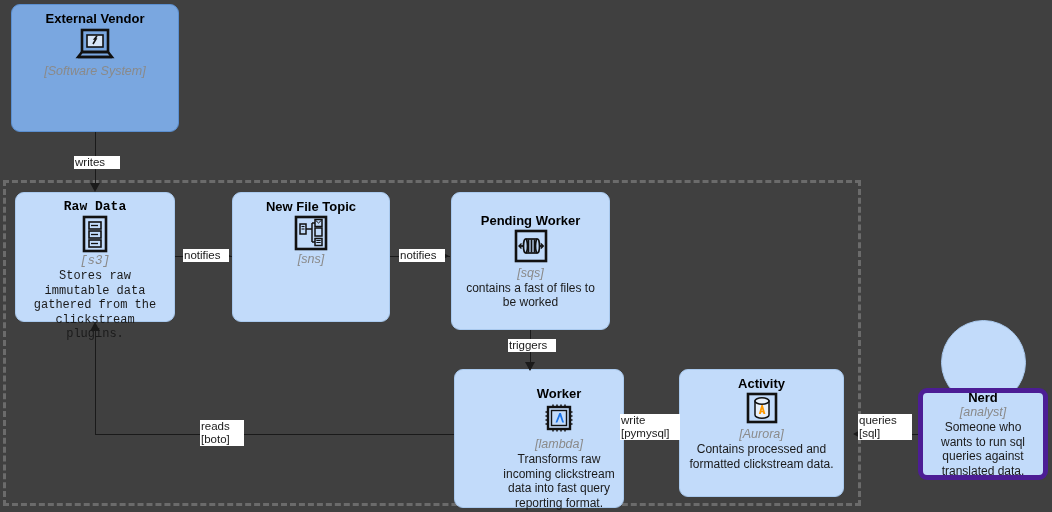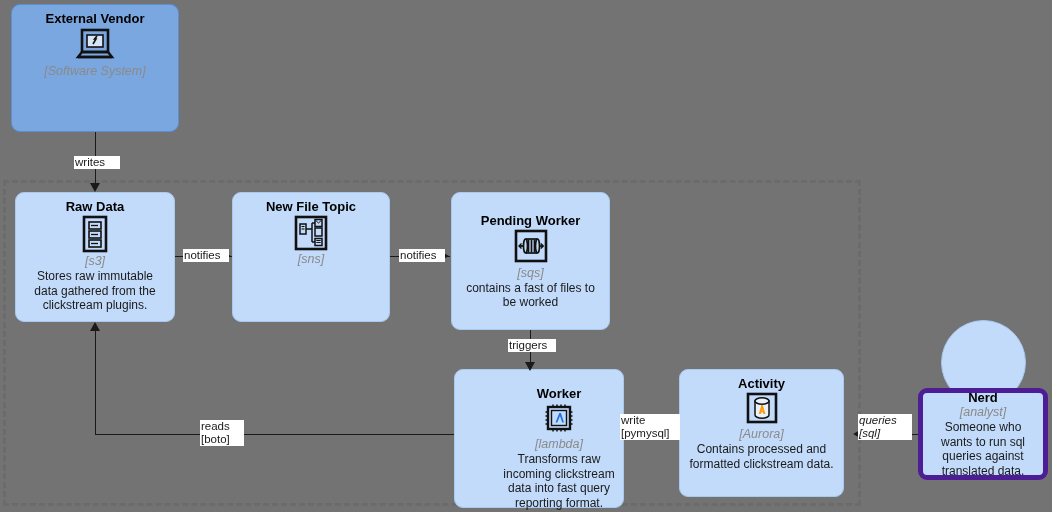--- a/index.html
+++ b/index.html
@@ -8,21 +8,21 @@
     background: #ffffff;
   }
   body {
     font-family: "Liberation Sans", sans-serif;
     -webkit-font-smoothing: antialiased;
   }
   #canvas {
     position: relative;
     width: 1052px;
     height: 512px;
-    background: #737373;
+    background: #404040;
     overflow: hidden;
   }
 
   
   .boundary {
     position: absolute;
     border: 3px dashed #6b6b6b;
     box-sizing: border-box;
     background: transparent;
     z-index: 1;
@@ -154,21 +154,21 @@
     </div>
     <div class="node-tech">[Software System]</div>
   </div>
 
   <div class="line-v" style="left:95px; top:132px; height:53px;"></div>
   <div class="arrow down" style="left:90px; top:183px;"></div>
   <div class="edge-label" style="left:74px; top:156px; width:44px;">
     <span>writes</span>
   </div>
 
-  <div class="node container" style="left:15px; top:192px; width:160px; height:130px;">
+  <div class="node container" style="left:15px; top:192px; width:160px; height:130px;font-family:Liberation Mono, monospace;">
     <div class="node-title">Raw Data</div>
     <div class="icon-wrap">
       <svg width="34" height="38" viewBox="0 0 34 38">
         <rect x="6" y="2" width="22" height="34" fill="none" stroke="#111" stroke-width="2.6"></rect>
         <rect x="11" y="7" width="12" height="7" fill="none" stroke="#111" stroke-width="1.6"></rect>
         <rect x="11" y="16" width="12" height="7" fill="none" stroke="#111" stroke-width="1.6"></rect>
         <rect x="11" y="25" width="12" height="7" fill="none" stroke="#111" stroke-width="1.6"></rect>
         <line x1="13" y1="10.5" x2="20" y2="10.5" stroke="#111" stroke-width="1.3"></line>
         <line x1="13" y1="19.5" x2="20" y2="19.5" stroke="#111" stroke-width="1.3"></line>
         <line x1="13" y1="28.5" x2="20" y2="28.5" stroke="#111" stroke-width="1.3"></line>
@@ -297,21 +297,21 @@
         <path d="M13.8 22 L16.4 13 L17.8 13 L20.4 22 L18.4 22 L17.1 17 L15.8 22 Z" fill="#ff9900"></path>
         <line x1="15.2" y1="19.6" x2="19" y2="19.6" stroke="#ff9900" stroke-width="1.4"></line>
       </svg>
     </div>
     <div class="node-tech">[Aurora]</div>
     <div class="node-desc">Contains processed and formatted clickstream data.</div>
   </div>
 
   <div class="line-h" style="left:862px; top:434px; width:56px;"></div>
   <div class="arrow left" style="left:853px; top:429px;"></div>
-  <div class="edge-label" style="left:858px; top:414px; width:52px;font-style:italic;">
+  <div class="edge-label" style="left:858px; top:414px; width:52px;">
     <div>queries</div>
     <div>[sql]</div>
   </div>
 
   <div class="person-head" style="left:941px; top:320px; width:83px; height:83px;"></div>
   <div class="node person-body" style="left:918px; top:388px; width:130px; height:92px; justify-content:center;">
     <div class="node-title">Nerd</div>
     <div class="node-tech">[analyst]</div>
     <div class="node-desc">Someone who wants to run sql queries against translated data.</div>
   </div>

